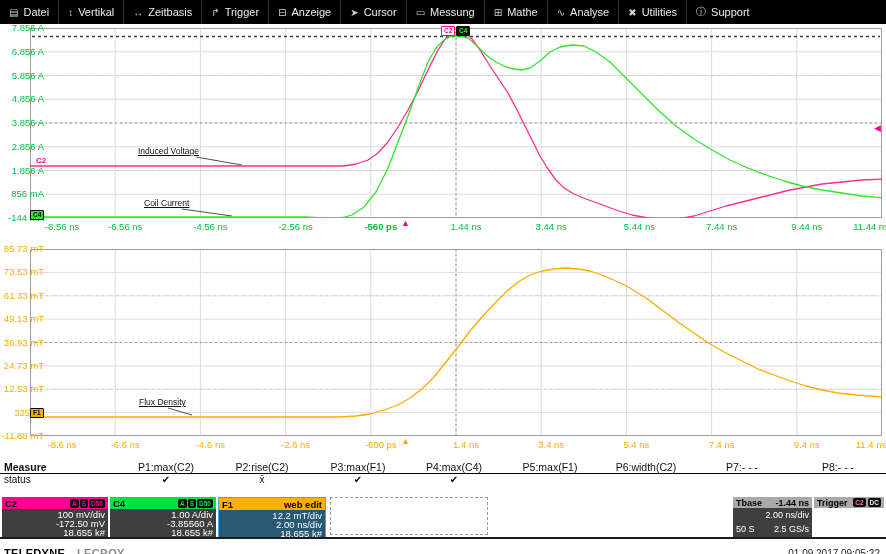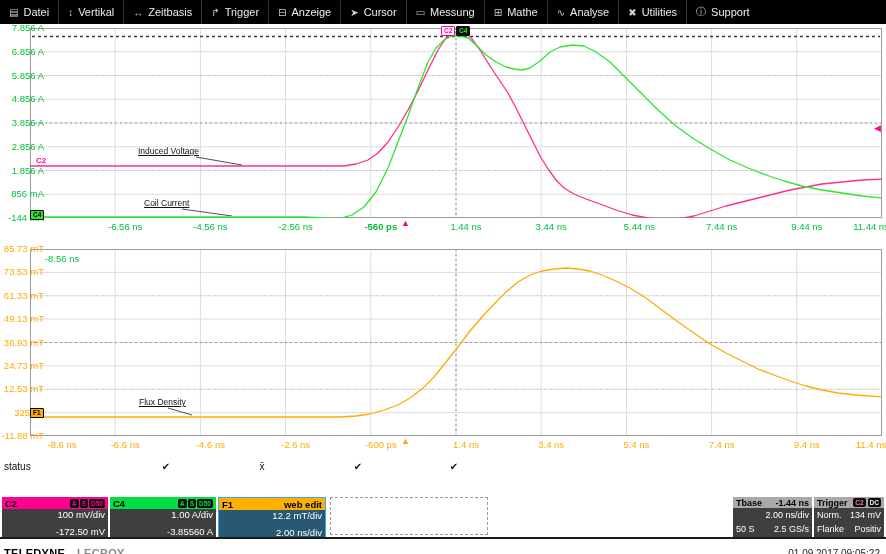--- a/index.html
+++ b/index.html
@@ -27,21 +27,21 @@
   .mrow.mh .mcell{font-weight:normal;}
   .mrow.mh .mlabel{font-weight:bold;}
   .mlabel{text-align:left;padding-left:4px;}
   .mrow.ms .mcell{font-size:10px;}
   
   .desc-box{position:absolute;top:497px;height:40px;font-size:9.5px;box-sizing:border-box;}
   .desc-head{height:12px;display:flex;align-items:center;padding:0 3px;color:#000;font-weight:bold;}
   .desc-head .hr{margin-left:auto;font-weight:bold;}
   .badges{margin-left:auto;display:flex;gap:1px;}
   .badge{background:#0a0a0a;border-radius:2px;font-size:6.5px;font-weight:bold;padding:0 2px;height:9px;line-height:9px;}
-  .desc-body{background:#3f3f3f;color:#fff;height:44px;box-sizing:border-box;padding:1px 3px;display:flex;flex-direction:column;justify-content:space-between;text-align:right;line-height:9px;}
+  .desc-body{background:#3f3f3f;color:#fff;height:28px;box-sizing:border-box;padding:1px 3px;display:flex;flex-direction:column;justify-content:space-between;text-align:right;line-height:9px;}
   .desc-box.sel{border:1px solid #3aa8f0;}
   .desc-box.sel .desc-body{background:#295873;}
   .empty-slot{position:absolute;top:497px;height:38px;border:1px dashed #9a9a9a;box-sizing:border-box;background:#fff;}
   .info-box{position:absolute;top:497px;height:40px;font-size:9px;}
   .info-head{background:#a9a9a9;color:#000;height:11px;display:flex;align-items:center;padding:0 3px;font-weight:bold;}
   .info-head .right{margin-left:auto;}
   .info-head .badge{margin-left:2px;}
   .info-body{background:#3f3f3f;color:#fff;height:29px;box-sizing:border-box;padding:1px 3px;display:flex;flex-direction:column;justify-content:space-around;}
   .info-line{display:flex;justify-content:space-between;line-height:9px;}
   .info-line .only-right{margin-left:auto;}
@@ -159,21 +159,21 @@
   <div class="overlay">
       <span class="axis-y" style="position: absolute; left: 0px; top: 23px; color: rgb(0, 192, 60);">7.856 A</span>
       <span class="axis-y" style="position: absolute; left: 0px; top: 46.75px; color: rgb(0, 192, 60);">6.856 A</span>
       <span class="axis-y" style="position: absolute; left: 0px; top: 70.5px; color: rgb(0, 192, 60);">5.856 A</span>
       <span class="axis-y" style="position: absolute; left: 0px; top: 94.25px; color: rgb(0, 192, 60);">4.856 A</span>
       <span class="axis-y" style="position: absolute; left: 0px; top: 118px; color: rgb(0, 192, 60);">3.856 A</span>
       <span class="axis-y" style="position: absolute; left: 0px; top: 141.75px; color: rgb(0, 192, 60);">2.856 A</span>
       <span class="axis-y" style="position: absolute; left: 0px; top: 165.5px; color: rgb(0, 192, 60);">1.856 A</span>
       <span class="axis-y" style="position: absolute; left: 0px; top: 189.25px; color: rgb(0, 192, 60);">856 mA</span>
       <span class="axis-y" style="position: absolute; left: 0px; top: 213px; color: rgb(0, 192, 60);">-144 mA</span>
-      <span class="axis-x" style="position: absolute; left: 62px; top: 221px; color: rgb(0, 192, 60); margin-top: 32px;">-8.56 ns</span>
+      <span class="axis-x" style="position: absolute; left: 62px; top: 221px; color: rgb(0, 192, 60);">-8.56 ns</span>
       <span class="axis-x" style="position: absolute; left: 125.2px; top: 221px; color: rgb(0, 192, 60);">-6.56 ns</span>
       <span class="axis-x" style="position: absolute; left: 210.4px; top: 221px; color: rgb(0, 192, 60);">-4.56 ns</span>
       <span class="axis-x" style="position: absolute; left: 295.6px; top: 221px; color: rgb(0, 192, 60);">-2.56 ns</span>
       <span class="axis-x" style="position: absolute; left: 380.8px; top: 221px; color: rgb(0, 192, 60); font-weight: bold;">-560 ps</span>
       <span class="axis-x" style="position: absolute; left: 466px; top: 221px; color: rgb(0, 192, 60);">1.44 ns</span>
       <span class="axis-x" style="position: absolute; left: 551.2px; top: 221px; color: rgb(0, 192, 60);">3.44 ns</span>
       <span class="axis-x" style="position: absolute; left: 636.4px; top: 221px; color: rgb(0, 192, 60); padding-left: 6px;">5.44 ns</span>
       <span class="axis-x" style="position: absolute; left: 721.6px; top: 221px; color: rgb(0, 192, 60);">7.44 ns</span>
       <span class="axis-x" style="position: absolute; left: 806.8px; top: 221px; color: rgb(0, 192, 60);">9.44 ns</span>
       <span class="axis-x" style="position: absolute; left: 871px; top: 221px; color: rgb(0, 192, 60);">11.44 ns</span>
@@ -204,20 +204,31 @@
       <span class="axis-x" style="position: absolute; left: 636.4px; top: 439px; color: rgb(255, 170, 0);">5.4 ns</span>
       <span class="axis-x" style="position: absolute; left: 721.6px; top: 439px; color: rgb(255, 170, 0);">7.4 ns</span>
       <span class="axis-x" style="position: absolute; left: 806.8px; top: 439px; color: rgb(255, 170, 0);">9.4 ns</span>
       <span class="axis-x" style="position: absolute; left: 871px; top: 439px; color: rgb(255, 170, 0);">11.4 ns</span>
       <span class="marker" style="position: absolute; left: 401px; top: 437px; color: rgb(255, 170, 0); font-size: 9px;">▲</span>
       <span class="tagbox" style="position: absolute; left: 30px; top: 408px; color: rgb(0, 0, 0); background: rgb(255, 170, 0); border: 1px solid rgb(0, 0, 0);">F1</span>
       <span class="ann" style="position: absolute; left: 139px; top: 397px;">Flux Density</span>
     </div>
 
   <div class="measure">
+      <div class="mrow mh">
+        <div class="mcell mlabel">Measure</div>
+        <div class="mcell">P1:max(C2)</div>
+        <div class="mcell">P2:rise(C2)</div>
+        <div class="mcell">P3:max(F1)</div>
+        <div class="mcell">P4:max(C4)</div>
+        <div class="mcell">P5:max(F1)</div>
+        <div class="mcell">P6:width(C2)</div>
+        <div class="mcell">P7:- - -</div>
+        <div class="mcell">P8:- - -</div>
+      </div>
       <div class="mrow ms">
         <div class="mcell mlabel">status</div>
         <div class="mcell">✔</div>
         <div class="mcell">x̄</div>
         <div class="mcell">✔</div>
         <div class="mcell">✔</div>
         <div class="mcell"></div>
         <div class="mcell"></div>
         <div class="mcell"></div>
         <div class="mcell"></div>
@@ -240,30 +251,20 @@
           <span>2.5 GS/s</span>
         </div>
       </div>
     </div>
     <div class="info-box" style="left:814px;width:70px;">
       <div class="info-head">
         <span>Trigger</span>
         <span class="badge" style="color:#ff7ab8;margin-left:auto;">C2</span>
         <span class="badge" style="color:#eee;">DC</span>
       </div>
-      <div class="info-body">
-        <div class="info-line">
-          <span>Norm.</span>
-          <span>134 mV</span>
-        </div>
-        <div class="info-line">
-          <span>Flanke</span>
-          <span>Positiv</span>
-        </div>
-      </div>
     </div>
   <div class="desc-box" style="left: 2px; width: 106px;">
         <div class="desc-head" style="background: rgb(255, 0, 144);">
           <span>C2</span>
           <div class="badges">
             <span class="badge" style="color: rgb(255, 0, 144);">A</span>
             <span class="badge" style="color: rgb(255, 0, 144);">S</span>
             <span class="badge" style="color: rgb(255, 0, 144);">D50</span>
           </div>
         </div>

